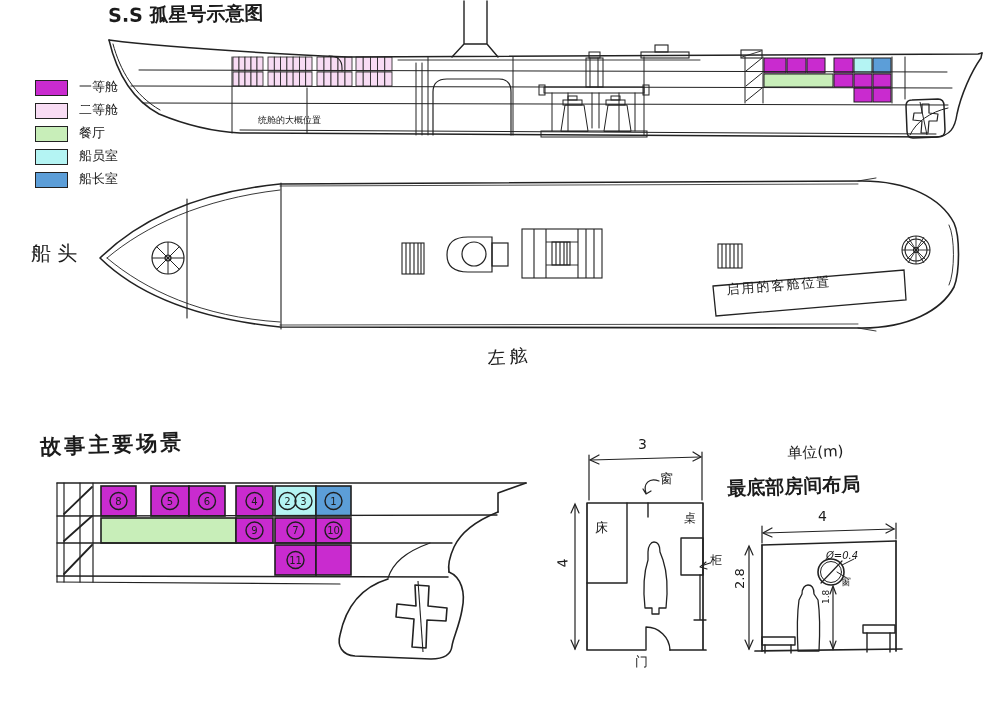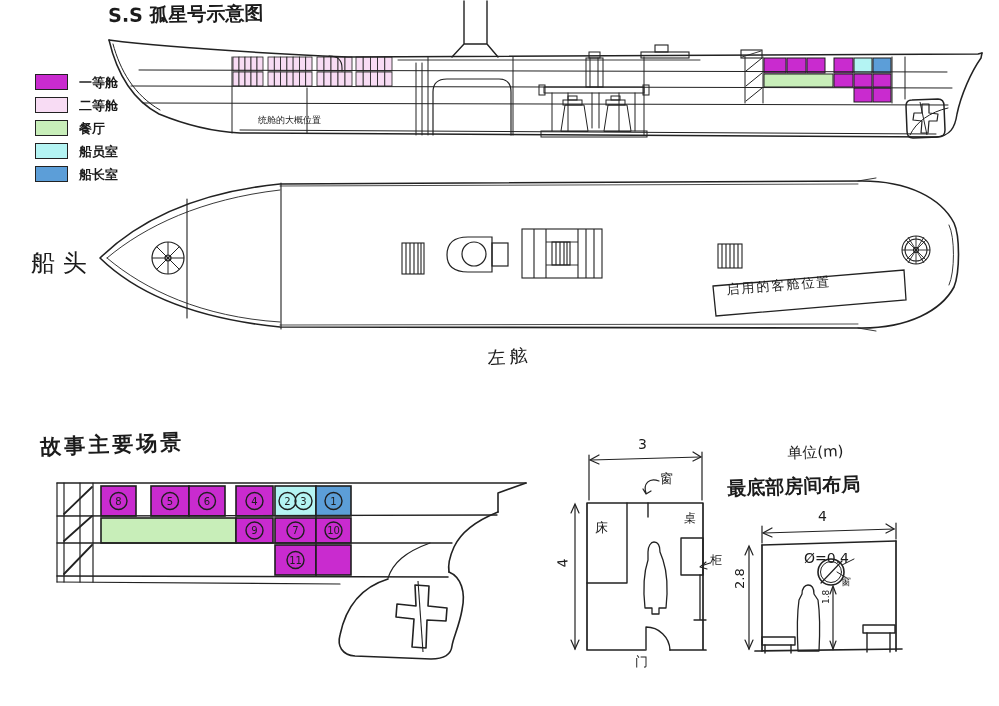--- a/index.html
+++ b/index.html
@@ -1,21 +1,21 @@
 <!DOCTYPE html>
 <html><head>
 <meta charset="utf-8">
 <style>
   html,body{margin:0;padding:0;background:#fff;}
   #stage{position:relative;width:999px;height:706px;background:#ffffff;overflow:hidden;
          font-family:"DejaVu Sans","Liberation Sans",sans-serif;}
   #art{position:absolute;left:0;top:0;}
   .lbl{position:absolute;color:#1b1b1b;line-height:1;white-space:nowrap;transform-origin:left top;}
   #legend{position:absolute;left:35px;top:74px;}
-  .legend-row{display:flex;align-items:flex-start;height:22px;margin-bottom:1px;font-weight:bold;}
+  .legend-row{display:flex;align-items:flex-end;height:22px;margin-bottom:1px;}
   .legend-swatch{width:31px;height:14px;border:1.6px solid #222;margin-right:11px;}
   .legend-label{font-size:13px;color:#1b1b1b;}
 </style>
 </head>
 <body>
 
 <div id="stage">
 
 <svg id="art" width="999" height="706" viewBox="0 0 999 706">
 
@@ -304,35 +304,35 @@
         <div class="legend-label">船员室</div>
       </div>
       <div class="legend-row">
         <div class="legend-swatch" style="background: rgb(92, 158, 216);"></div>
         <div class="legend-label">船长室</div>
       </div>
     </div>
 
 <div class="lbl" style="left:258px;top:89px;font-size:9px;margin-top:27px;">统舱的大概位置</div>
 
-<div class="lbl" style="left:31px;top:243px;font-size:24px;margin-top:8px;">船 头</div>
+<div class="lbl" style="left:31px;top:243px;font-size:20px;">船 头</div>
 <div class="lbl" style="left:487px;top:349px;font-size:18px;transform:rotate(-3deg);letter-spacing:4px;">左舷</div>
 <div class="lbl" style="left:726px;top:283px;font-size:13px;transform:rotate(-4.5deg);letter-spacing:2px;">启用的客舱位置</div>
 
 <div class="lbl" style="left:40px;top:437px;font-size:21px;transform:rotate(-2deg);letter-spacing:3px;font-weight:bold;">故事主要场景</div>
 
 <div class="lbl" style="left:638px;top:437px;font-size:14px;">3</div>
 <div class="lbl" style="left:556px;top:568px;font-size:14px;transform:rotate(-95deg);">4</div>
 <div class="lbl" style="left:660px;top:472px;font-size:13px;">窗</div>
 <div class="lbl" style="left:595px;top:521px;font-size:13px;">床</div>
 <div class="lbl" style="left:684px;top:512px;font-size:12px;">桌</div>
 <div class="lbl" style="left:710px;top:554px;font-size:12px;">柜</div>
 <div class="lbl" style="left:635px;top:655px;font-size:13px;">门</div>
 
 <div class="lbl" style="left:787px;top:446px;font-size:15px;transform:rotate(-2deg);">单位(m)</div>
 <div class="lbl" style="left:727px;top:479px;font-size:19px;transform:rotate(-2deg);font-weight:bold;">最底部房间布局</div>
 <div class="lbl" style="left:818px;top:509px;font-size:14px;">4</div>
 <div class="lbl" style="left:733px;top:589px;font-size:13px;transform:rotate(-90deg);">2.8</div>
-<div class="lbl" style="left:804px;top:551px;font-size:14px;">Ø=0.4</div>
+<div class="lbl" style="left:826px;top:551px;font-size:10px;font-style:italic;">Ø=0.4</div>
 <div class="lbl" style="left:841px;top:577px;font-size:10px;">窗</div>
 <div class="lbl" style="left:822px;top:604px;font-size:9px;transform:rotate(-90deg);">1.8</div>
 
 </div>
 
 </body></html>

